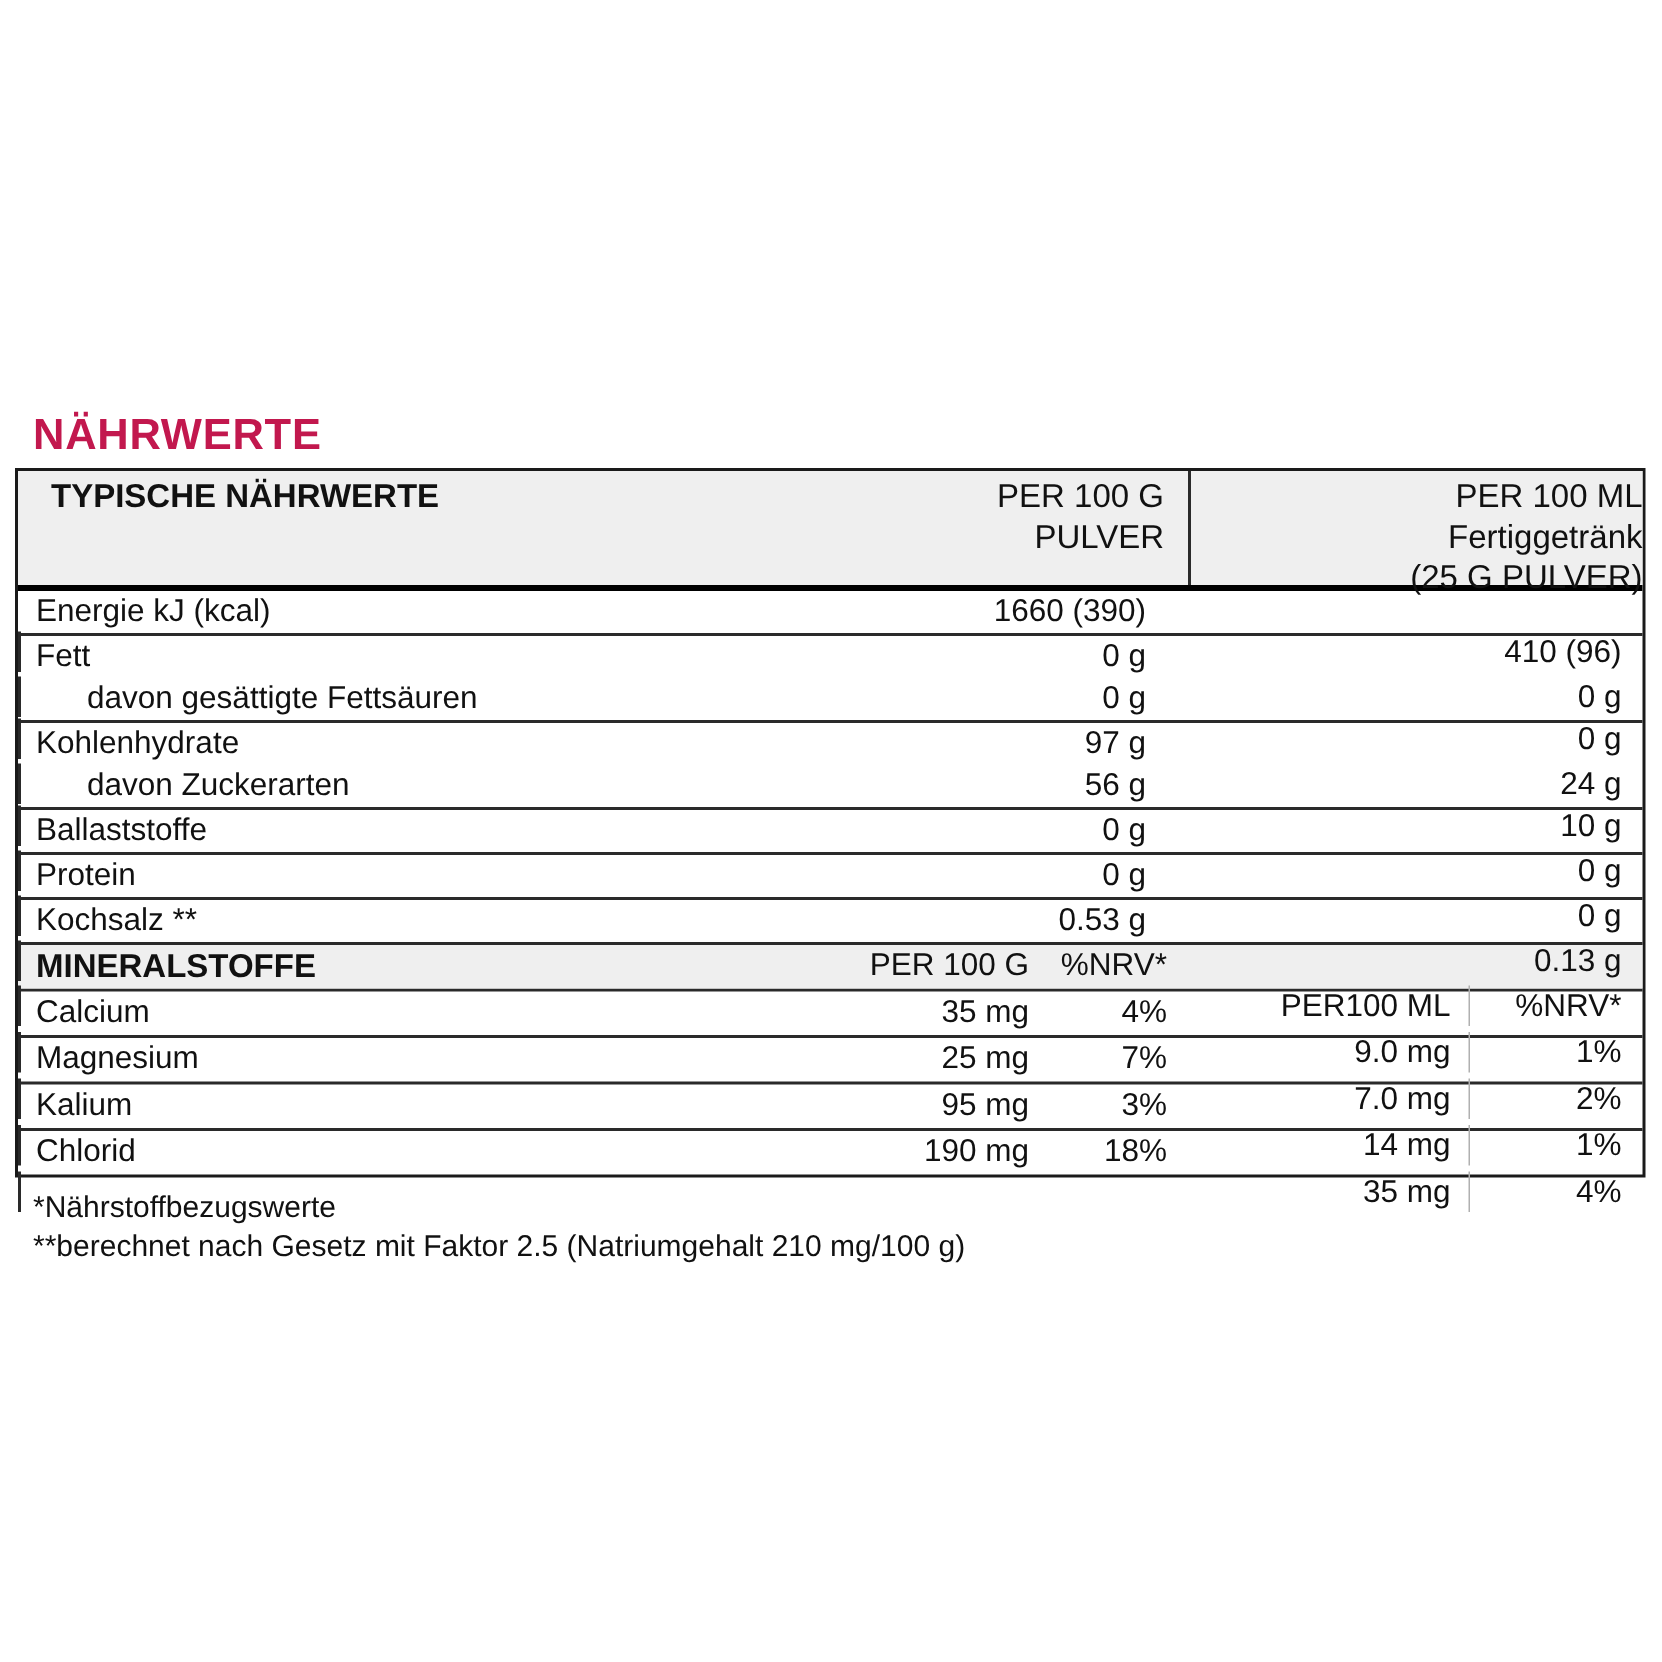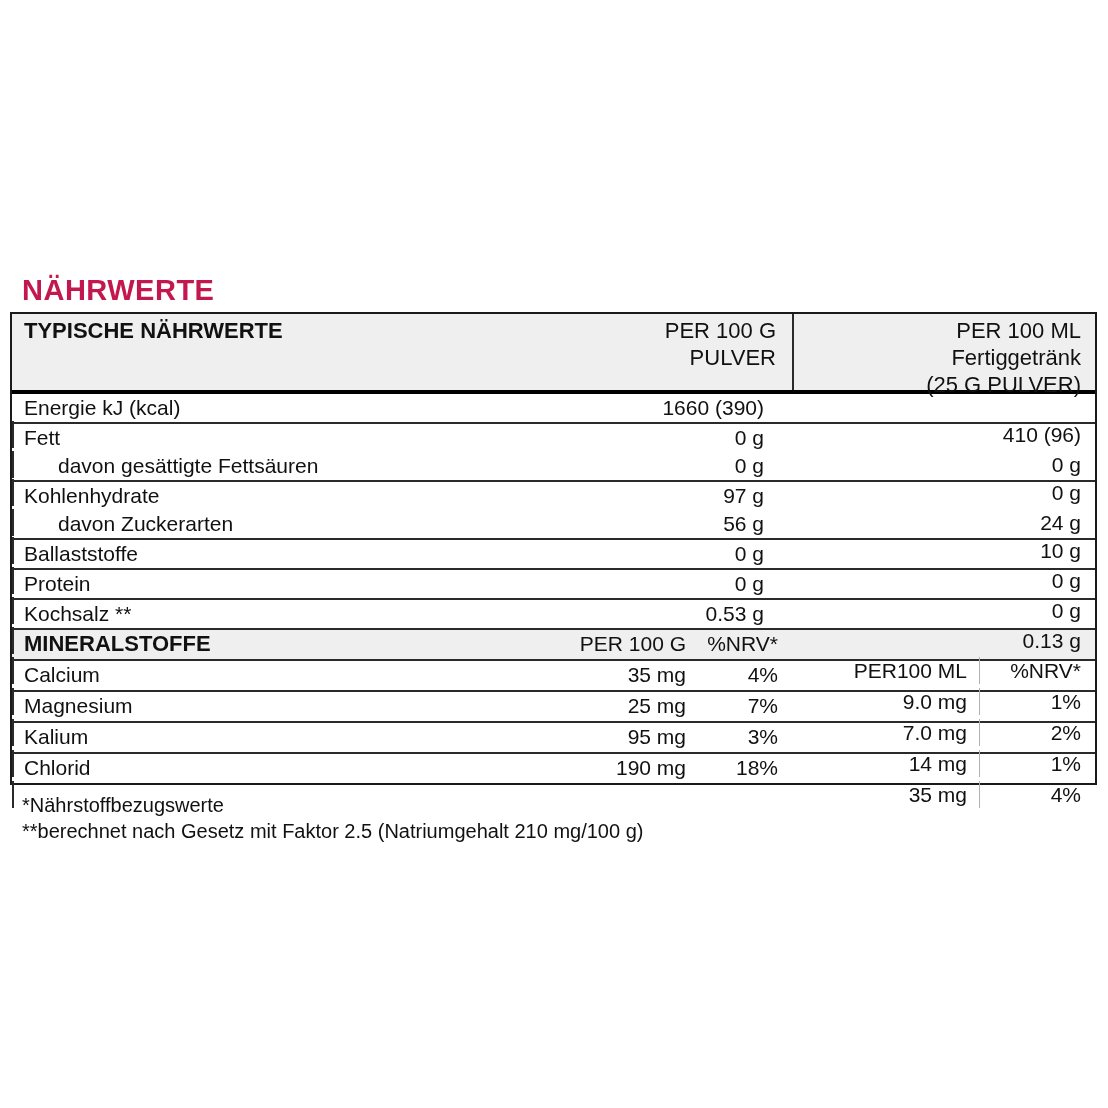--- a/index.html
+++ b/index.html
@@ -32,25 +32,25 @@
   .hdr {
     display:flex;
     background:var(--header-bg,#EFEFEF);
     border-bottom:4px solid #000;
     height:80px;
   }
   .hdr .left { display:flex; width:780px; }
   .hdr .right { flex:1; border-left:2px solid #2a2a2a; }
   .hlabel {
     flex:1; font-weight:bold; font-size:22px;
-    padding:3px 0 0 12px; line-height:27px;
+    padding:3px 0 0 22px; line-height:27px;
   }
   .hcol { text-align:right; font-size:22px; line-height:27px; padding-top:3px; }
   .hcol-g { padding-right:16px; }
-  .hcol-ml { padding-right:14px; }
+  .hcol-ml { }
 
   
   .group { border-bottom:2px solid #2a2a2a; }
   .group:last-child { border-bottom:none; }
   .brow { display:flex; height:28px; line-height:27px;flex-direction:column; }
   .brow .left { display:flex; width:780px; }
   .brow .right { flex:1; border-left:2px solid #2a2a2a; text-align:right; padding-right:14px; }
   .lbl { padding-left:12px; }
   .lbl.indent { padding-left:46px; }
   .val { margin-left:auto; padding-right:28px; }

